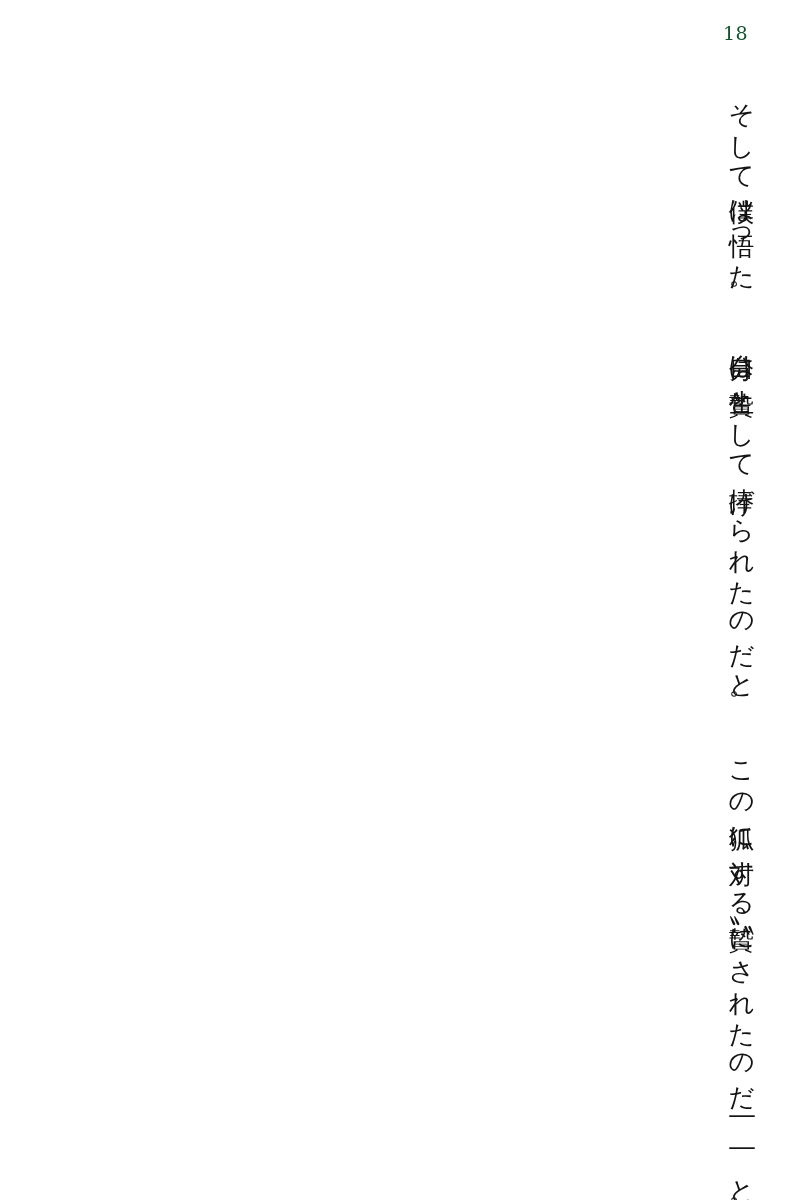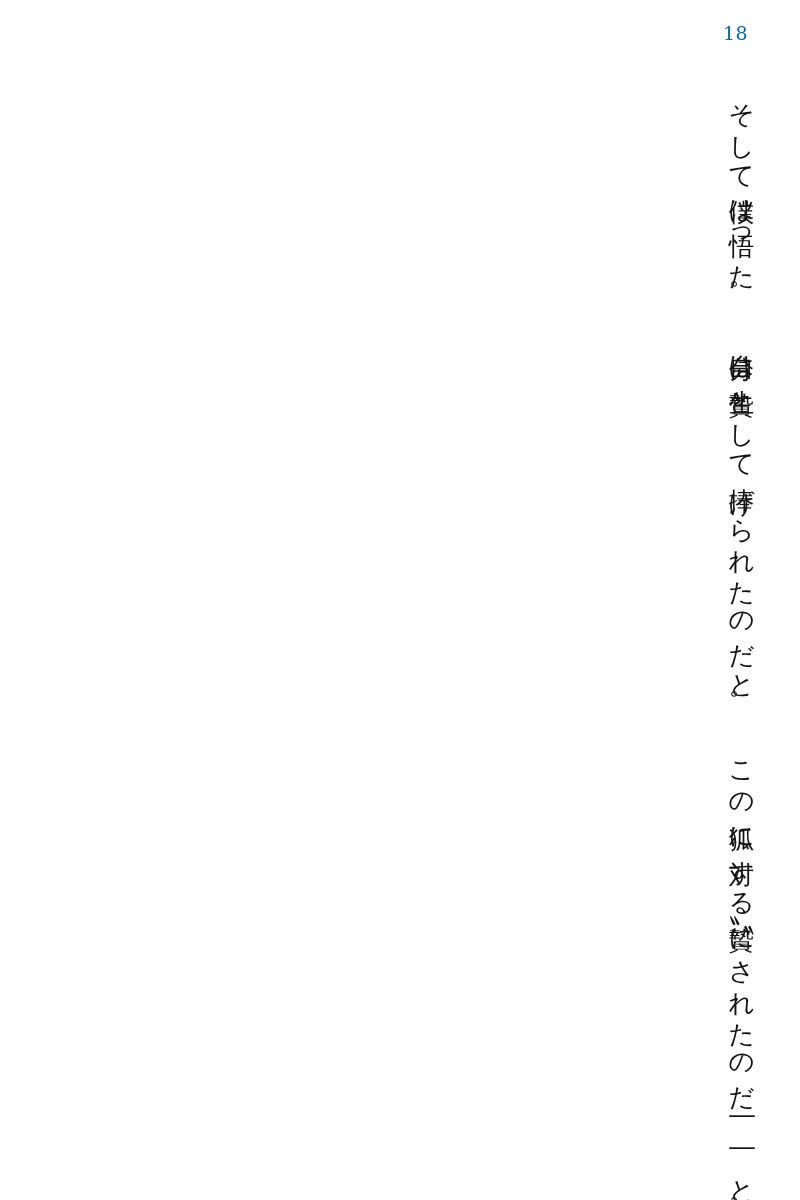--- a/index.html
+++ b/index.html
@@ -22,21 +22,21 @@
     background: #ffffff;
     box-sizing: border-box;
   }
 
   .page-number {
     position: absolute;
     top: 22px;
     right: 52px;
     font-size: 19px;
     letter-spacing: 0.02em;
-    color: #0369a1;
+    color: #14532d;
     font-family: "DejaVu Serif", "Liberation Serif", serif;
   }
 
   .text-block {
     position: absolute;
     top: 86px;
     right: 46px;
     left: 46px;
     height: 1060px;
 

